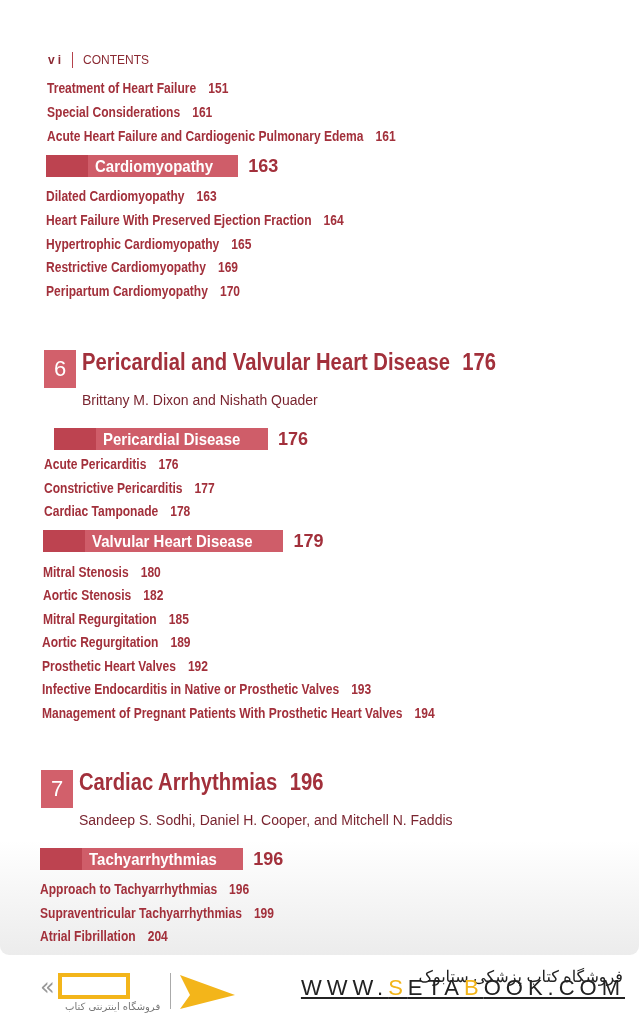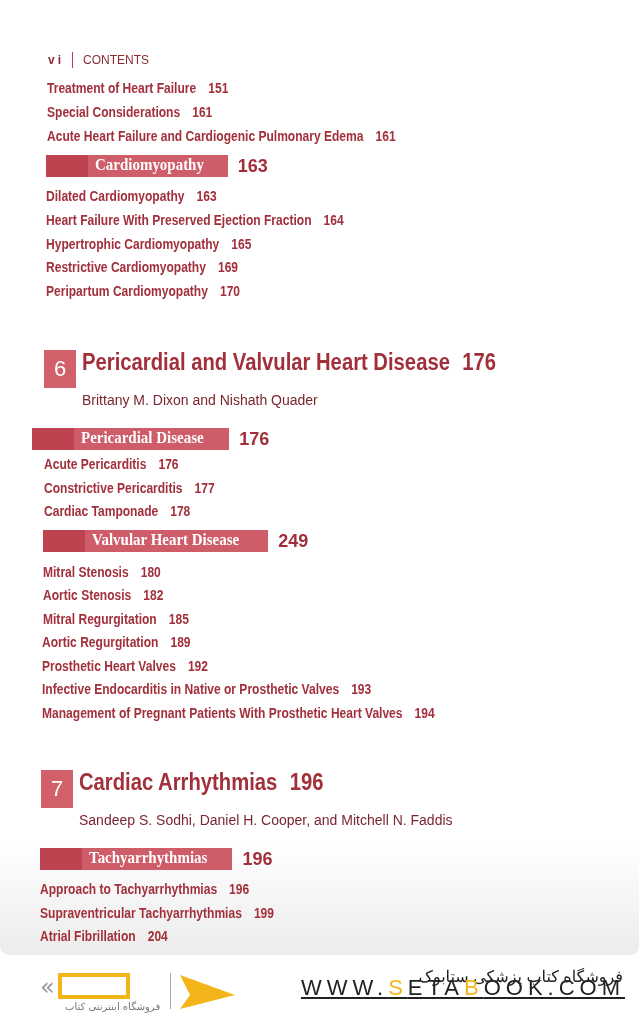--- a/index.html
+++ b/index.html
@@ -7,21 +7,21 @@
          font-family:"Liberation Sans", sans-serif; }
   .page { position:absolute; left:0; top:0; width:639px; height:955px;
           background:linear-gradient(to bottom, #ffffff 0%, #ffffff 88%, #ececec 100%);border-radius:9px; }
   .hdr { position:absolute; left:48px; top:52px; font-size:12px; color:#8b2a33; display:flex; align-items:center; }
   .hdr .pg { font-weight:bold; letter-spacing:3px; margin-right:8px; }
   .hdr .bar { width:1px; height:16px; background:#b5424b; margin-right:10px; }
   .entry { position:absolute; font-weight:bold; font-size:14px; color:#a2303b;
            transform:scaleX(0.86); transform-origin:left center; white-space:nowrap; }
   .entry .num { margin-left:14px; }
   .sec { position:absolute; height:22px; display:flex; align-items:center; }
-  .sec .tab { height:22px; display:flex; align-items:flex-start; background:#cf5d69; position:relative;font-family:Liberation Serif, serif; }
+  .sec .tab { height:22px; display:flex; align-items:flex-end; background:#cf5d69; position:relative; }
   .sec .tab .lead { width:42px; height:22px; background:#bd4350; }
   .sec .tab .lbl { color:#fff; font-weight:bold; font-size:17px; padding:0 8px 0 8px;
                    transform:scaleX(0.88); transform-origin:left center; white-space:nowrap; }
   .sec .snum { color:#a2303b; font-weight:bold; font-size:18px; margin-left:10px; }
   .chap { position:absolute; display:flex; }
   .chap .box { width:32px; height:38px; background:#d2606b; color:#fff; font-size:22px;
                display:flex; align-items:center; justify-content:center; margin-right:6px; }
   .chap .title { color:#a2303b; font-weight:bold; font-size:23px; white-space:nowrap;
                  transform:scaleX(0.88); transform-origin:left center; line-height:24px; }
   .chap .title .cnum { margin-left:14px; }
@@ -60,37 +60,37 @@
   <div class="entry" style="left:46px;top:283px"><span>Peripartum Cardiomyopathy</span><span class="num">170</span></div>
 
   <div class="chap" style="left:44px;top:350px">
     <div class="box">6</div>
     <div>
       <div class="title"><span>Pericardial and Valvular Heart Disease</span><span class="cnum">176</span></div>
       <div class="auth">Brittany M. Dixon and Nishath Quader</div>
     </div>
   </div>
 
-  <div class="sec" style="left:32px;top:428px">
+  <div class="sec" style="left:54px;top:428px">
     <div class="tab">
         <div class="lead"></div>
         <span class="lbl">Pericardial Disease</span>
       </div>
     <span class="snum">176</span>
   </div>
   <div class="entry" style="left:44px;top:456px"><span>Acute Pericarditis</span><span class="num">176</span></div>
   <div class="entry" style="left:44px;top:480px"><span>Constrictive Pericarditis</span><span class="num">177</span></div>
   <div class="entry" style="left:44px;top:503px"><span>Cardiac Tamponade</span><span class="num">178</span></div>
 
   <div class="sec" style="left:43px;top:530px">
     <div class="tab">
         <div class="lead"></div>
         <span class="lbl">Valvular Heart Disease</span>
       </div>
-    <span class="snum">249</span>
+    <span class="snum">179</span>
   </div>
   <div class="entry" style="left:43px;top:564px"><span>Mitral Stenosis</span><span class="num">180</span></div>
   <div class="entry" style="left:43px;top:587px"><span>Aortic Stenosis</span><span class="num">182</span></div>
   <div class="entry" style="left:43px;top:611px"><span>Mitral Regurgitation</span><span class="num">185</span></div>
   <div class="entry" style="left:42px;top:634px"><span>Aortic Regurgitation</span><span class="num">189</span></div>
   <div class="entry" style="left:42px;top:658px"><span>Prosthetic Heart Valves</span><span class="num">192</span></div>
   <div class="entry" style="left:42px;top:681px"><span>Infective Endocarditis in Native or Prosthetic Valves</span><span class="num">193</span></div>
   <div class="entry" style="left:42px;top:705px"><span>Management of Pregnant Patients With Prosthetic Heart Valves</span><span class="num">194</span></div>
 
   <div class="chap" style="left:41px;top:770px">

